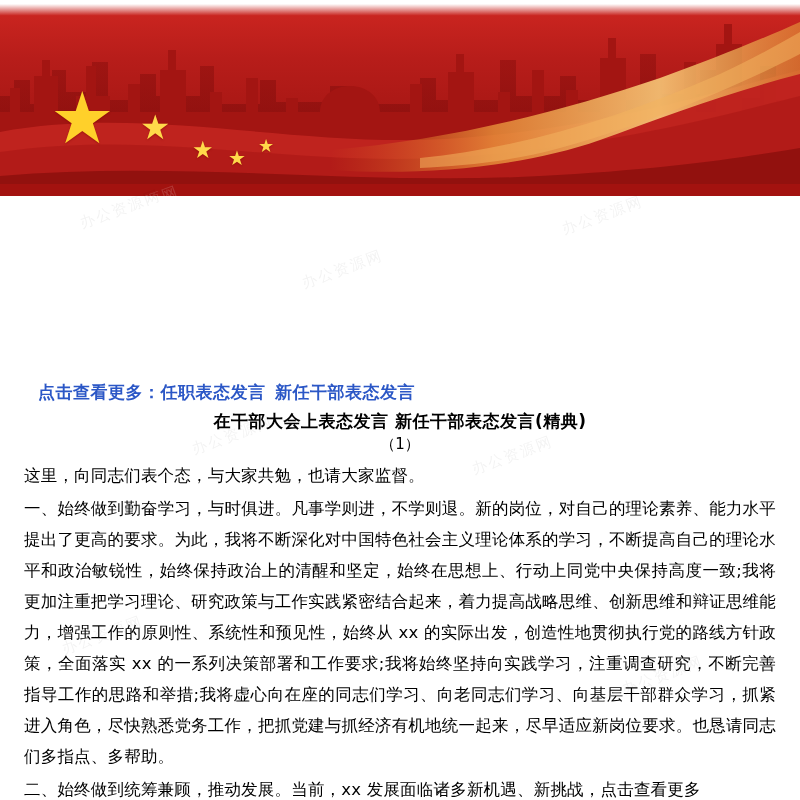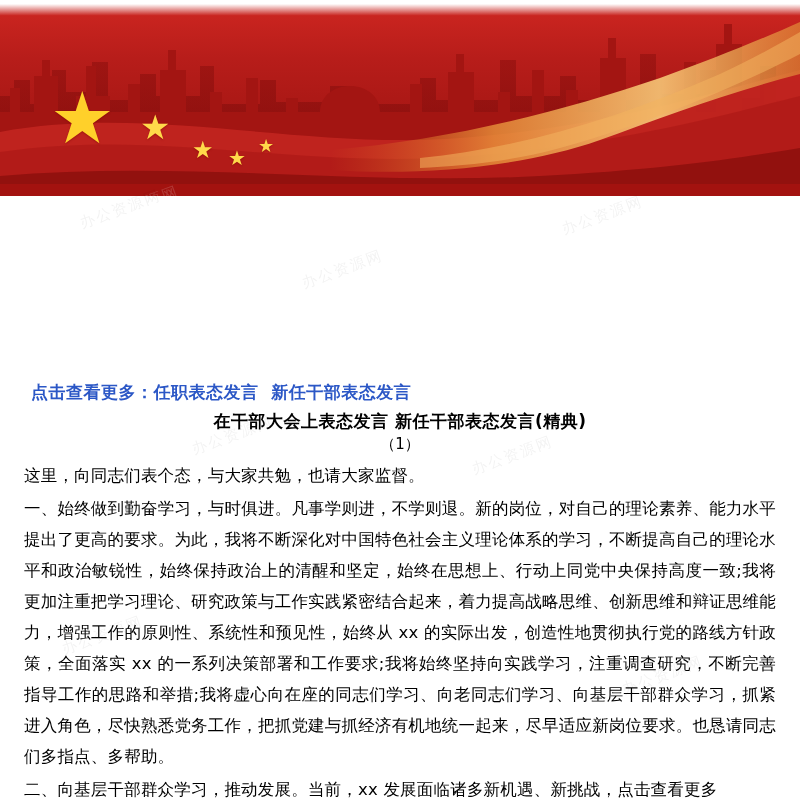--- a/index.html
+++ b/index.html
@@ -72,22 +72,23 @@
     padding: 0 22px;
     box-sizing: border-box;
     width: 800px;
   }
   .spacer { height: 185px; }
 
   .link-line {
     color: #2b57c6;
     font-weight: bold;
     font-size: 17px;
-    margin: 0 0 6px 9px;
+    margin: 0 0 6px 16px;
     letter-spacing: 0.5px;
+    font-family: Liberation Serif, serif;
   }
   .link-line a {
     color: #2b57c6;
     text-decoration: none;
   }
   .title {
     text-align: center;
     font-size: 17px;
     color: #000;
     margin: 4px 0 2px 0;
@@ -205,15 +206,15 @@
   <h1 class="title">在干部大会上表态发言  新任干部表态发言(精典)</h1>
   <div class="subtitle">（1）</div>
 
   <p class="para">这里，向同志们表个态，与大家共勉，也请大家监督。</p>
 
   <p class="para">
     <b>一、始终做到勤奋学习，与时俱进。</b><span>凡事学则进，不学则退。新的岗位，对自己的理论素养、能力水平提出了更高的要求。为此，我将不断深化对中国特色社会主义理论体系的学习，不断提高自己的理论水平和政治敏锐性，始终保持政治上的清醒和坚定，始终在思想上、行动上同党中央保持高度一致;我将更加注重把学习理论、研究政策与工作实践紧密结合起来，着力提高战略思维、创新思维和辩证思维能力，增强工作的原则性、系统性和预见性，始终从 xx 的实际出发，创造性地贯彻执行党的路线方针政策，全面落实 xx 的一系列决策部署和工作要求;我将始终坚持向实践学习，注重调查研究，不断完善指导工作的思路和举措;我将虚心向在座的同志们学习、向老同志们学习、向基层干部群众学习，抓紧进入角色，尽快熟悉党务工作，把抓党建与抓经济有机地统一起来，尽早适应新岗位要求。也恳请同志们多指点、多帮助。</span>
   </p>
 
   <p class="para last">
-    <b>二、向基层干部群众学习，推动发展。</b><span>当前，xx 发展面临诸多新机遇、新挑战，点击查看更多</span>
+    <b>二、始终做到统筹兼顾，推动发展。</b><span>当前，xx 发展面临诸多新机遇、新挑战，点击查看更多</span>
   </p>
 </div>
 
 </body></html>

